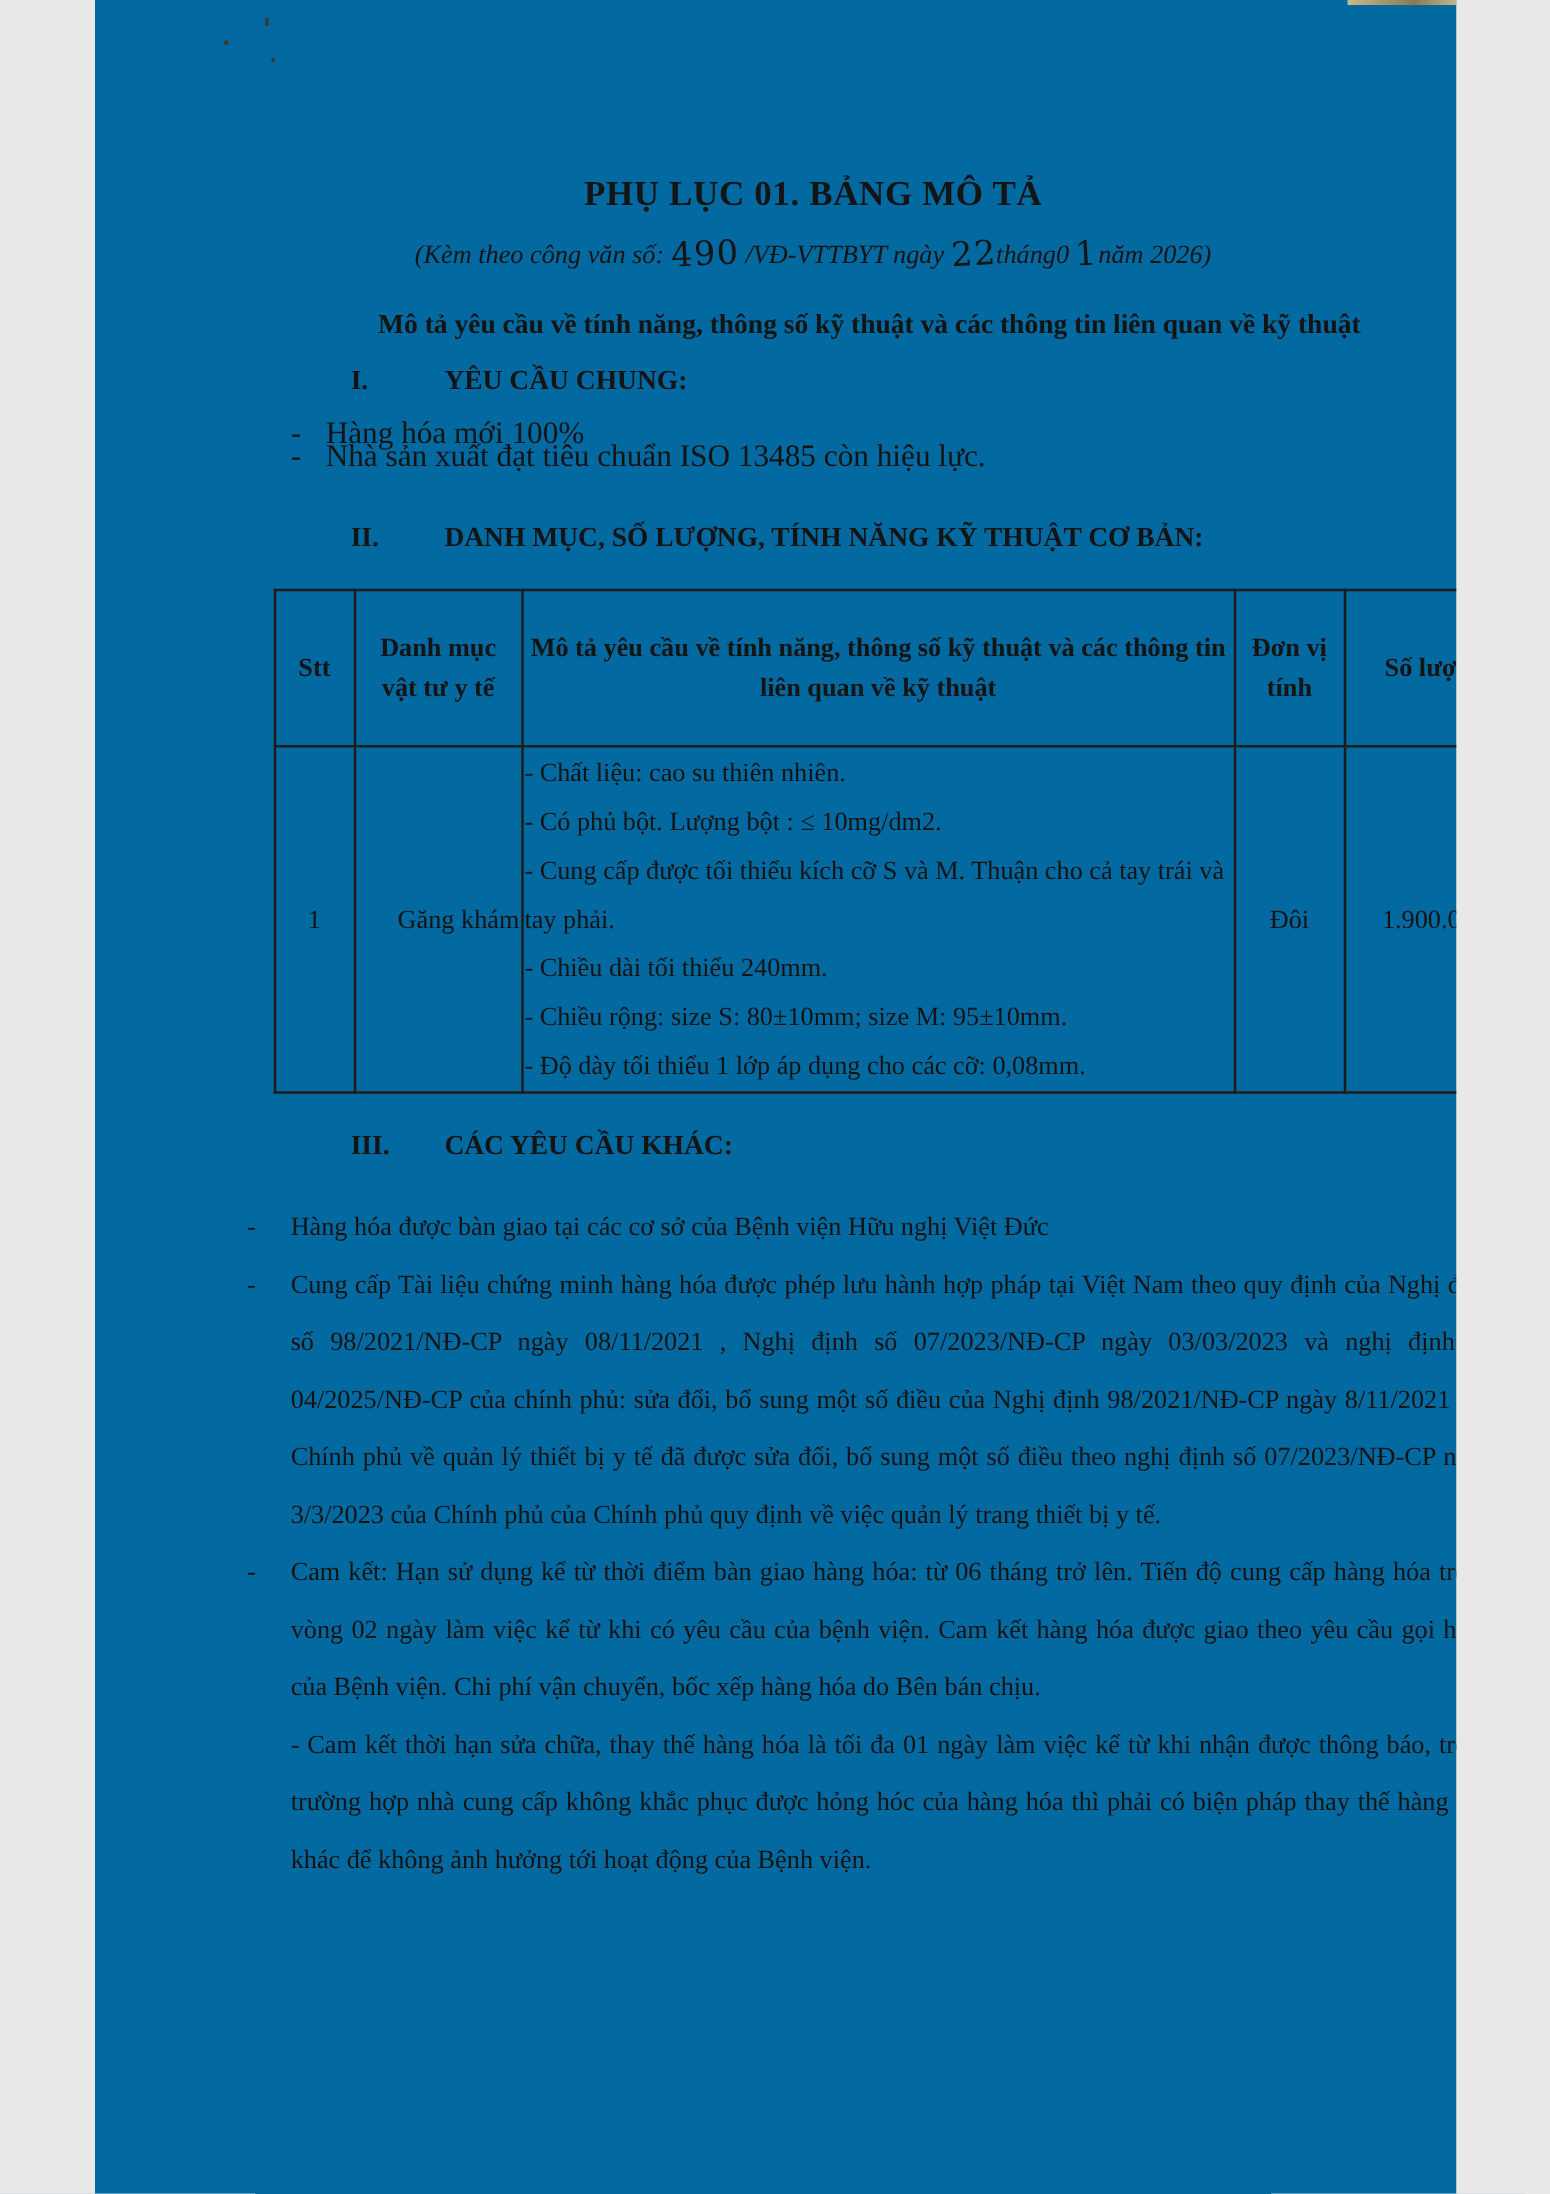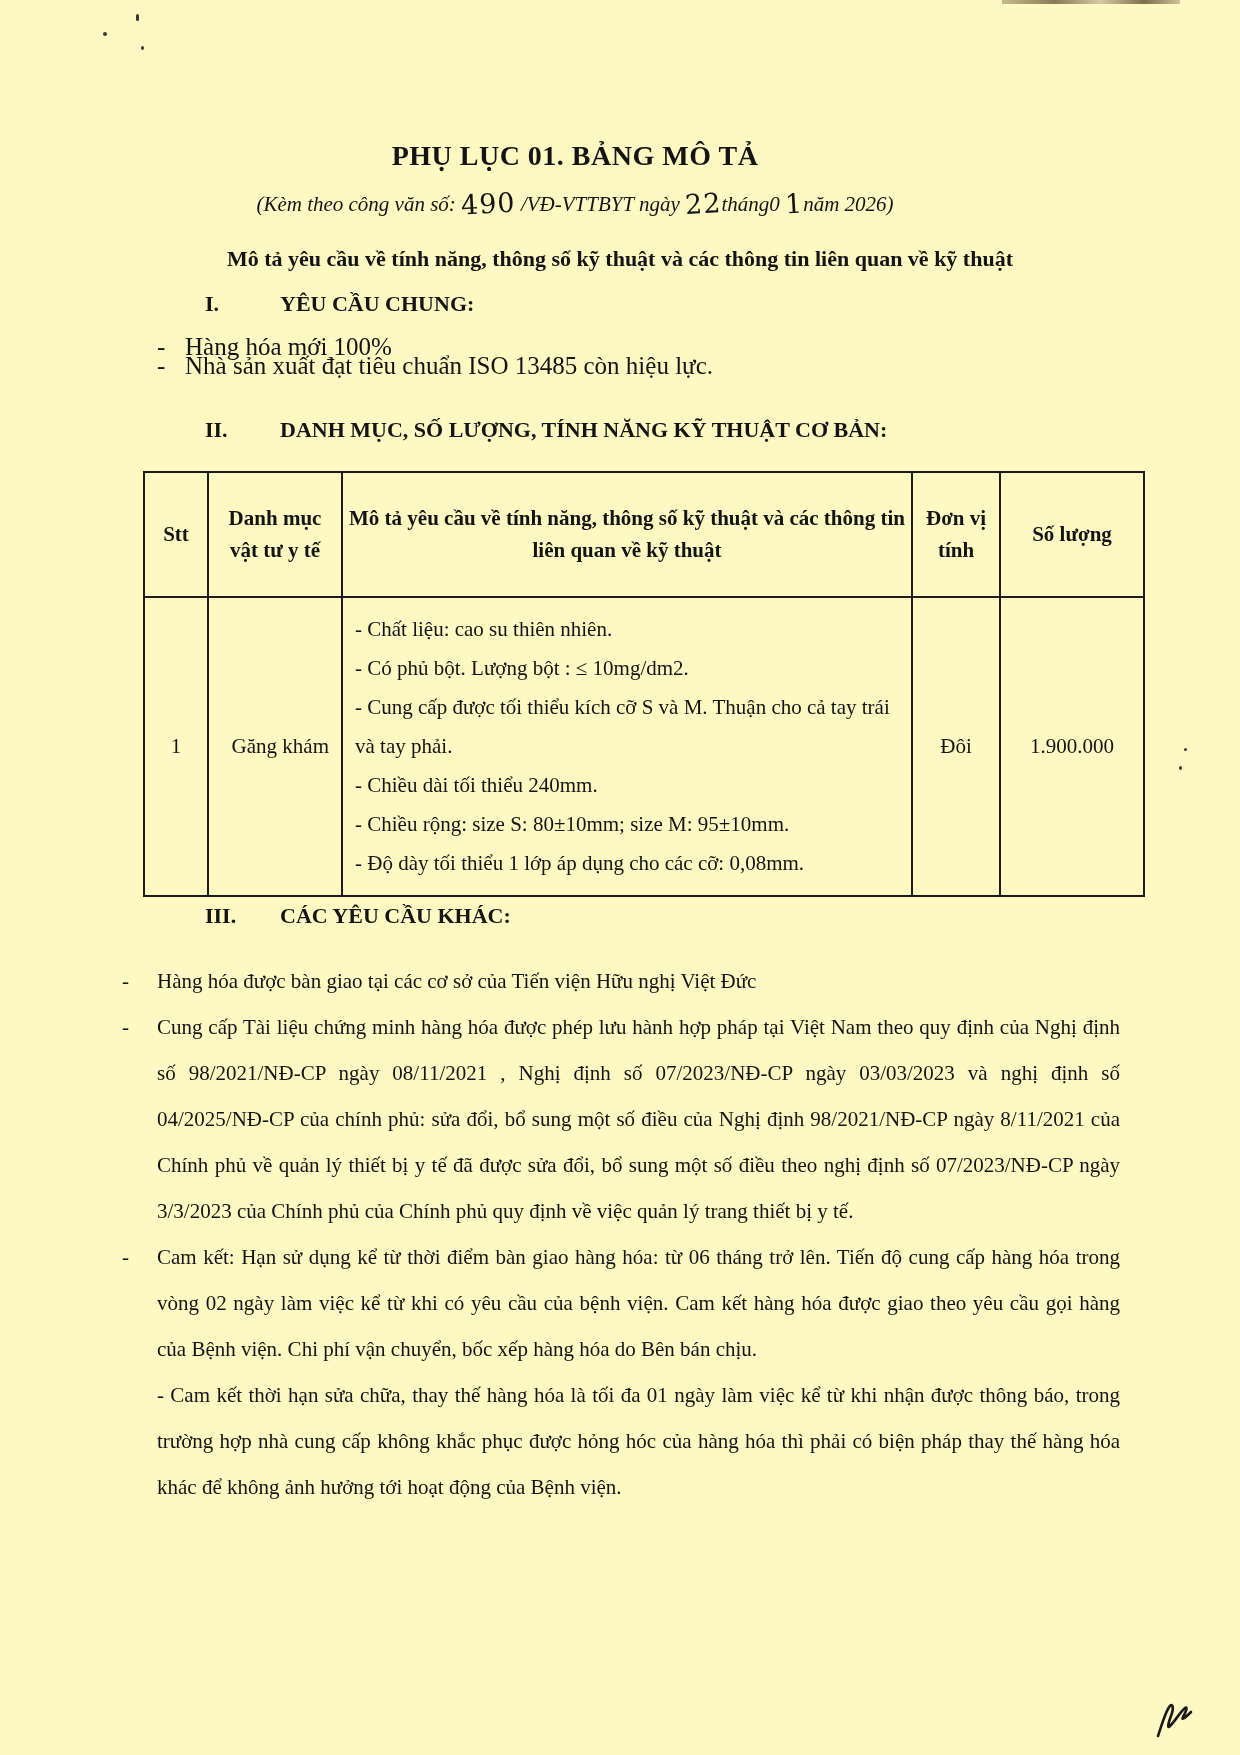--- a/index.html
+++ b/index.html
@@ -1,20 +1,20 @@
 <!DOCTYPE html>
 <html><head>
 <meta charset="utf-8">
 <style>
   html,body{margin:0;padding:0;background:#e8e8e8;}
   .page{
     position:relative;
-    width:1240px;height:1755px;
+    width:1089px;height:1755px;
     margin:0 auto;
-    background:#fef9c3;
+    background:#0369a1;
     font-family:"Liberation Serif","DejaVu Serif",serif;
     color:#141414;
     overflow:hidden;
   }
   
   .topline{position:absolute;top:0;left:1002px;width:178px;height:4px;
     background:linear-gradient(90deg,#c9b98e,#8a7a55 30%,#d6c9a2 55%,#7e6f4e 80%,#cfc096);}
   .speck{position:absolute;background:#3a3a3a;border-radius:50%;}
   
   .title{position:absolute;top:140px;left:0;width:1150px;margin:0;
@@ -30,21 +30,21 @@
   .sec1{top:291px;}
   .sec2{top:417px;}
   .sec3{top:903px;}
   .gbullet{position:absolute;left:157px;font-size:25px;}
   .gbullet .dash{display:inline-block;width:28px;}
   .gb1{top:333px;}
   .gb2{top:352px;}
   
   table.items{position:absolute;top:471px;left:143px;width:1000px;
     border-collapse:collapse;table-layout:fixed;font-size:21px;border-radius:29px;}
-  table.items th,table.items td{border:2px solid #1c1c1c;vertical-align:middle;padding:12px;}
+  table.items th,table.items td{border:2px solid #1c1c1c;vertical-align:middle;padding:1px;}
   table.items th{font-weight:bold;text-align:center;height:123px;line-height:1.5;padding:0 6px;}
   td.c-stt{text-align:center;}
   td.c-item{text-align:right;padding-left:12px;line-height:1.5;}
   td.c-specs{text-align:left;vertical-align:middle;padding:6px 10px 6px 14px;}
   td.c-specs .spec{line-height:39px;text-align:left;}
   td.c-unit,td.c-qty{text-align:center;}
   
   .obullets{position:absolute;top:958px;left:120px;width:1000px;
     font-size:21px;line-height:46px;text-align:justify;}
   .obullet{position:relative;padding-left:37px;}
@@ -122,21 +122,21 @@
     </tbody>
   </table>
 
   <div class="sec sec3">
     <span class="num">III.</span>
     <span class="head">CÁC YÊU CẦU KHÁC:</span>
   </div>
 
   <div class="obullets">
     <div class="obullet">
-      <span class="dash">-</span><span>Hàng hóa được bàn giao tại các cơ sở của Tiến viện Hữu nghị Việt Đức</span>
+      <span class="dash">-</span><span>Hàng hóa được bàn giao tại các cơ sở của Bệnh viện Hữu nghị Việt Đức</span>
     </div>
     <div class="obullet">
       <span class="dash">-</span><span>Cung cấp Tài liệu chứng minh hàng hóa được phép lưu hành hợp pháp tại Việt Nam theo quy định của Nghị định  số 98/2021/NĐ-CP ngày 08/11/2021 , Nghị định số 07/2023/NĐ-CP ngày 03/03/2023 và nghị định số 04/2025/NĐ-CP của chính phủ: sửa đổi, bổ sung một số điều của Nghị định 98/2021/NĐ-CP ngày 8/11/2021 của Chính phủ về quản lý thiết bị y tế đã được sửa đổi, bổ sung một số điều theo nghị định số 07/2023/NĐ-CP ngày 3/3/2023 của Chính phủ của Chính phủ quy định về việc quản lý trang thiết bị y tế.</span>
     </div>
     <div class="obullet">
       <span class="dash">-</span><span>Cam kết: Hạn sử dụng kể từ thời điểm bàn giao hàng hóa: từ 06 tháng trở lên. Tiến độ cung cấp hàng hóa trong vòng 02 ngày làm việc kể từ khi có yêu cầu của bệnh viện. Cam kết hàng hóa được giao theo yêu cầu gọi hàng của Bệnh viện. Chi phí vận chuyển, bốc xếp hàng hóa do Bên bán chịu.</span>
     </div>
     <div class="obullet">
       <span class="dash"></span><span>- Cam kết thời hạn sửa chữa, thay thế hàng hóa là tối đa 01 ngày làm việc kể từ khi nhận được thông báo, trong trường hợp nhà cung cấp không khắc phục được hỏng hóc của hàng hóa thì phải có biện pháp thay thế hàng hóa khác để không ảnh hưởng tới hoạt động của Bệnh viện.</span>
     </div>

